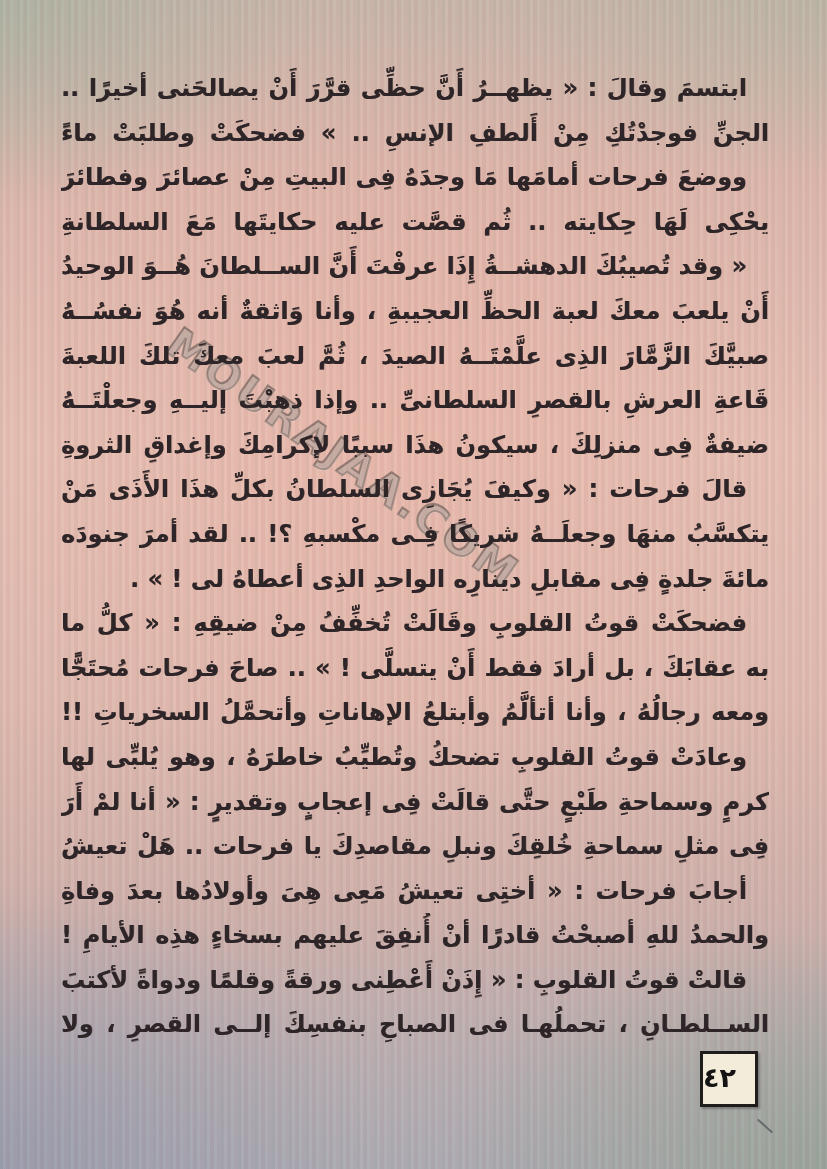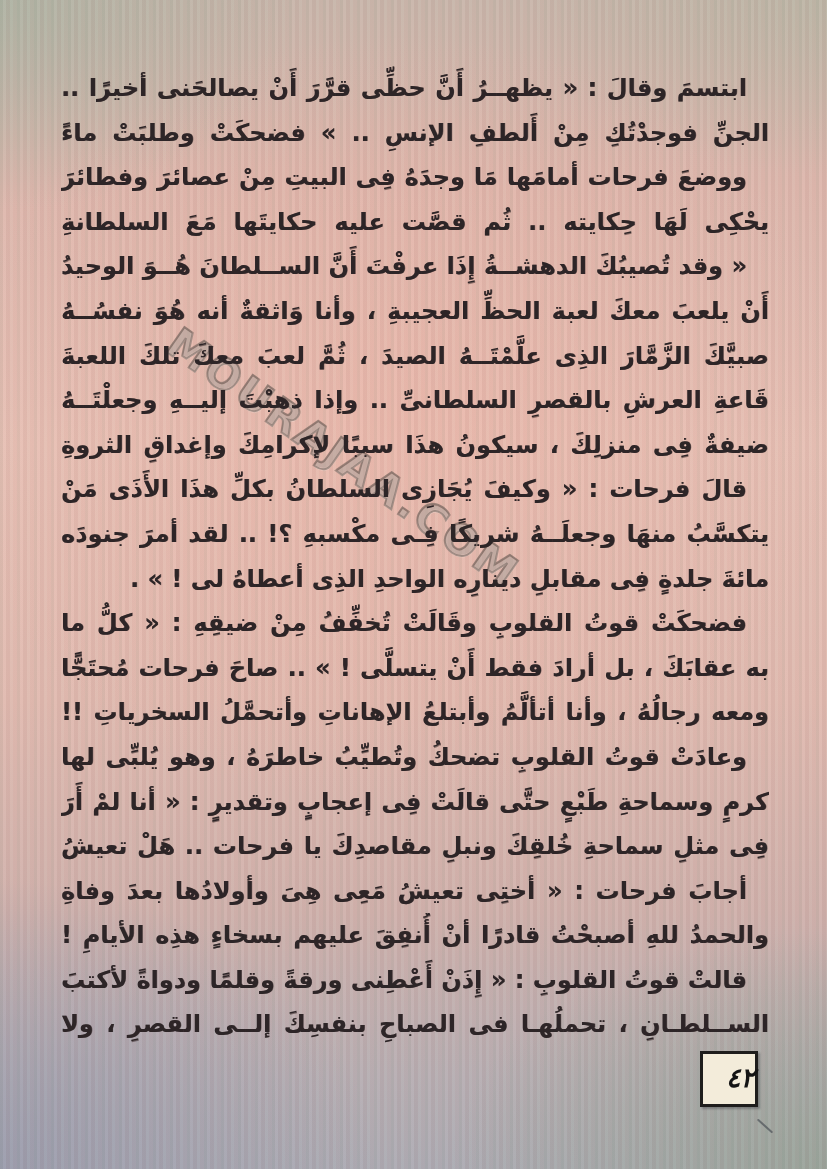--- a/index.html
+++ b/index.html
@@ -76,22 +76,21 @@
     position: absolute;
     right: 69px;
     bottom: 62px;
     width: 52px;
     height: 50px;
     background: #f3ecda;
     border: 3px solid #1e1d1c;
     box-shadow: 1.5px 2px 2px rgba(40,40,50,0.35);
     display: flex;
     align-items: center;
-    justify-content: flex-start;
-    font-style: italic;
+    justify-content: flex-end;
   }
   .page-number {
     font-family: "DejaVu Sans", sans-serif;
     font-weight: 700;
     font-size: 27px;
     color: #141414;
     line-height: 1;
     padding-bottom: 3px;
   }
 

